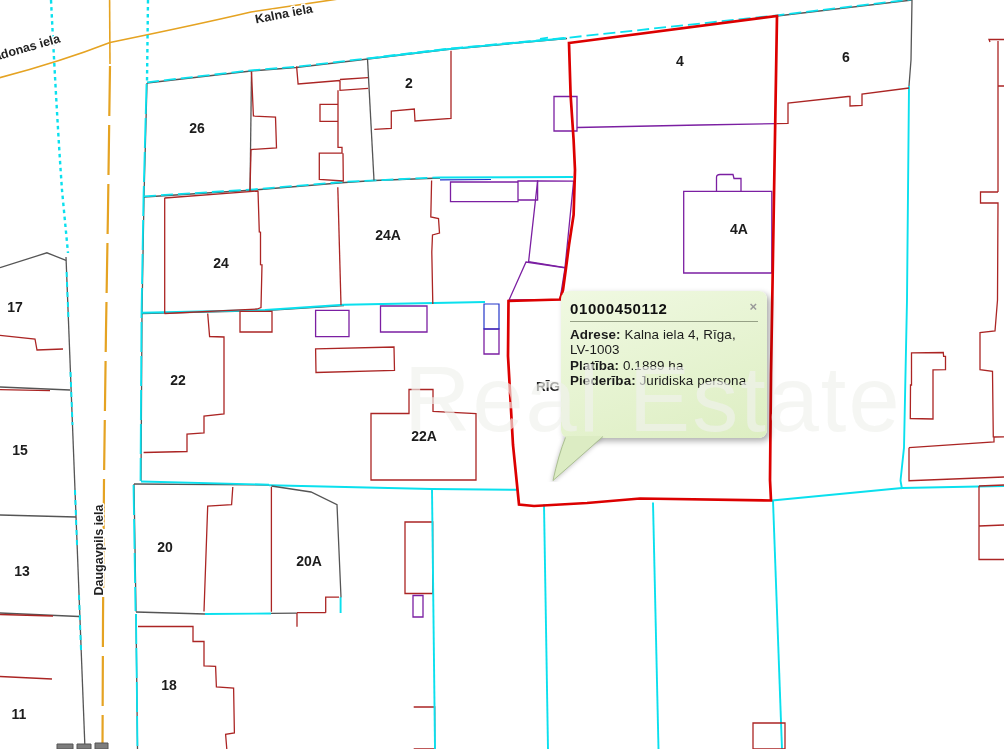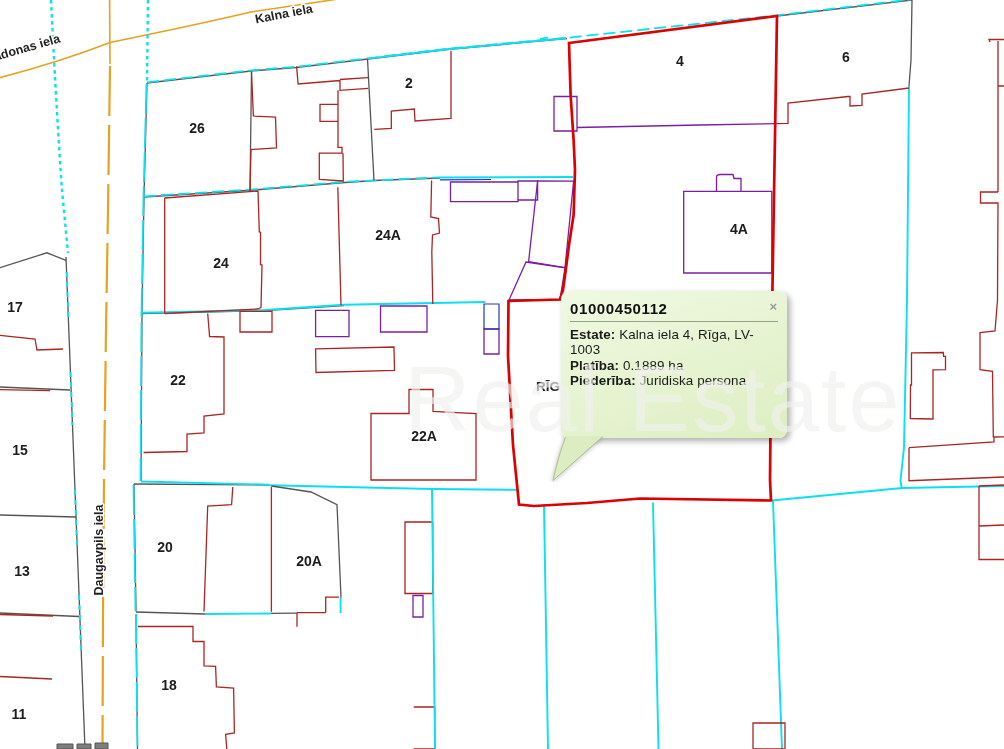--- a/index.html
+++ b/index.html
@@ -1,20 +1,20 @@
 <!DOCTYPE html>
 <html><head>
 <meta charset="utf-8">
 <style>
 html,body{margin:0;padding:0}
 .wrap{position:relative;width:1004px;height:749px;background:#fff;overflow:hidden;font-family:"Liberation Sans",sans-serif}
 .wrap svg.map{position:absolute;left:0;top:0}
 .lbl{font:bold 14px "Liberation Sans",sans-serif;fill:#1c1c1c;stroke:#fff;stroke-width:3px;paint-order:stroke;stroke-linejoin:round}
 .slbl{font:bold 12.5px "Liberation Sans",sans-serif;fill:#222;stroke:#fff;stroke-width:3px;paint-order:stroke;stroke-linejoin:round}
-.popup{position:absolute;left:561px;top:291px;width:226px;height:147px;box-sizing:border-box;border-radius:8px;background:linear-gradient(160deg,#f0f9e2,#ddeec2);box-shadow:3px 3px 6px rgba(0,0,0,.33);padding:9px 9px 6px 9px;z-index:5}
+.popup{position:absolute;left:561px;top:291px;width:206px;height:147px;box-sizing:border-box;border-radius:8px;background:linear-gradient(160deg,#f0f9e2,#ddeec2);box-shadow:3px 3px 6px rgba(0,0,0,.33);padding:9px 9px 6px 9px;z-index:5}
 .popup .ttl{font-size:15px;font-weight:bold;letter-spacing:.6px;color:#111}
 .popup .x{position:absolute;right:10px;top:8px;color:#999;font-weight:bold;font-size:13px}
 .popup hr{border:none;border-top:1px solid #96a186;margin:4px 0 5px 0}
 .popup .bd{font-size:13.4px;line-height:15.4px;color:#1b1b1b;letter-spacing:.1px}
 .tail{position:absolute;left:545px;top:436px;z-index:6}
 .wm{position:absolute;left:404px;top:353px;font-size:92px;letter-spacing:2px;color:rgba(240,242,237,.66);z-index:6;white-space:nowrap;line-height:1}
 </style>
 </head>
 <body>
 <div class="wrap">
@@ -221,21 +221,21 @@
 </svg>
 
 <div class="popup">
 
 <div class="ttl">01000450112</div>
 
 <div class="x">×</div>
 
 <hr>
 
-<div class="bd"><b>Estate:</b> Kalna iela 4, Rīga, LV-1003<br><b>Platība:</b> 0.1889 ha<br><b>Piederība:</b> Juridiska persona</div>
+<div class="bd"><b>Adrese:</b> Kalna iela 4, Rīga, LV-1003<br><b>Platība:</b> 0.1889 ha<br><b>Piederība:</b> Juridiska persona</div>
 </div>
 
 <svg class="tail" width="72" height="46" viewBox="0 0 72 46">
 <g filter="drop-shadow(-1px 2px 2px rgba(0,0,0,.22))">
         <path d="M21,0 L58,0 L8,44.5 Q13.5,19 21,0 Z" fill="#dcecc3"></path>
         <path d="M58,0.5 L8,44.5 Q13.5,19 20.5,1.5" stroke="#aabf90" stroke-width="1" fill="none"></path>
       </g>
 </svg>
 
 <div class="wm">Real Estate</div>

